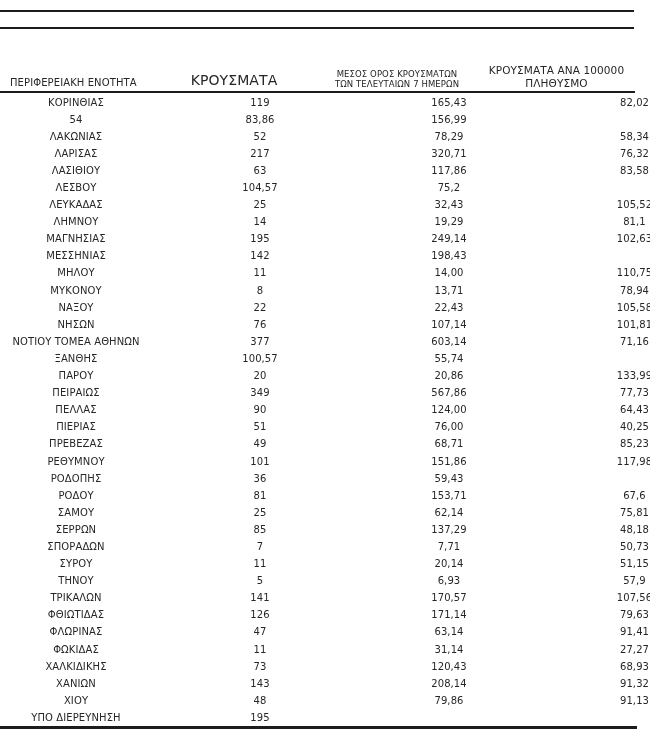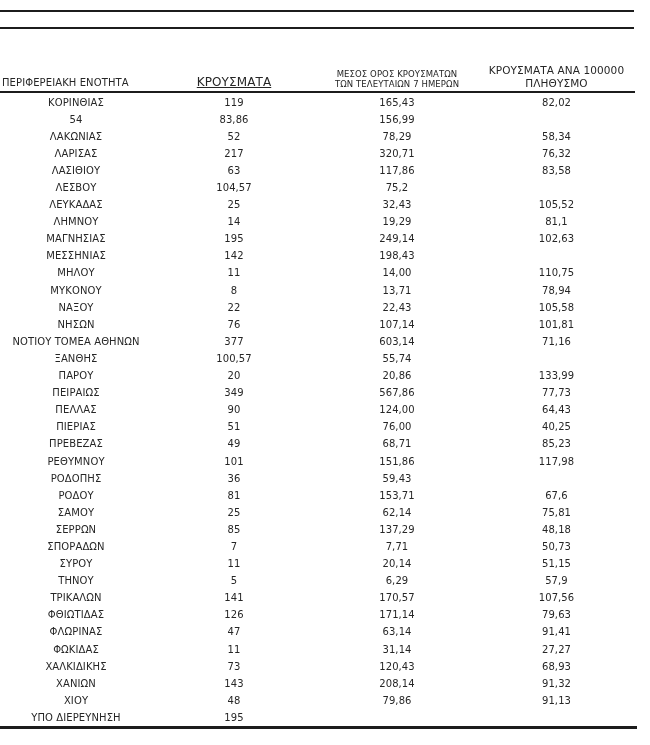--- a/index.html
+++ b/index.html
@@ -42,37 +42,38 @@
     text-align: center;
     color: #262626;
     padding-bottom: 2px;
     line-height: 1.18;
     white-space: pre-line;
     letter-spacing: 0.1px;
   }
   .th-region {
     justify-content: flex-start;
     text-align: left;
-    padding-left: 2px;
+    padding-left: 10px;
     font-size: 10px;
   }
-  .th-cases   { font-size: 12px; text-decoration: underline; }
+  .th-cases   { font-size: 14px; }
   .th-avg7    { font-size: 8.5px; }
   .th-per100k { font-size: 10.5px; }
 
   .tbody {
     position: absolute;
     top: 93.5px;
     left: 0;
     width: 635px;
   }
   .tr {
     display: grid;
     grid-template-columns: 152px 164px 162px 157px;
     height: 17.1px;
+    gap: 26px;
   }
   .td {
     display: flex;
     align-items: center;
     justify-content: center;
     font-size: 10px;
     color: #262626;
     letter-spacing: 0.1px;
     overflow: hidden;
     white-space: nowrap;
@@ -255,21 +256,21 @@
       </div>
       <div class="tr">
         <div class="td">ΣΥΡΟΥ</div>
         <div class="td">11</div>
         <div class="td">20,14</div>
         <div class="td">51,15</div>
       </div>
       <div class="tr">
         <div class="td">ΤΗΝΟΥ</div>
         <div class="td">5</div>
-        <div class="td">6,29</div>
+        <div class="td">6,93</div>
         <div class="td">57,9</div>
       </div>
       <div class="tr">
         <div class="td">ΤΡΙΚΑΛΩΝ</div>
         <div class="td">141</div>
         <div class="td">170,57</div>
         <div class="td">107,56</div>
       </div>
       <div class="tr">
         <div class="td">ΦΘΙΩΤΙΔΑΣ</div>

